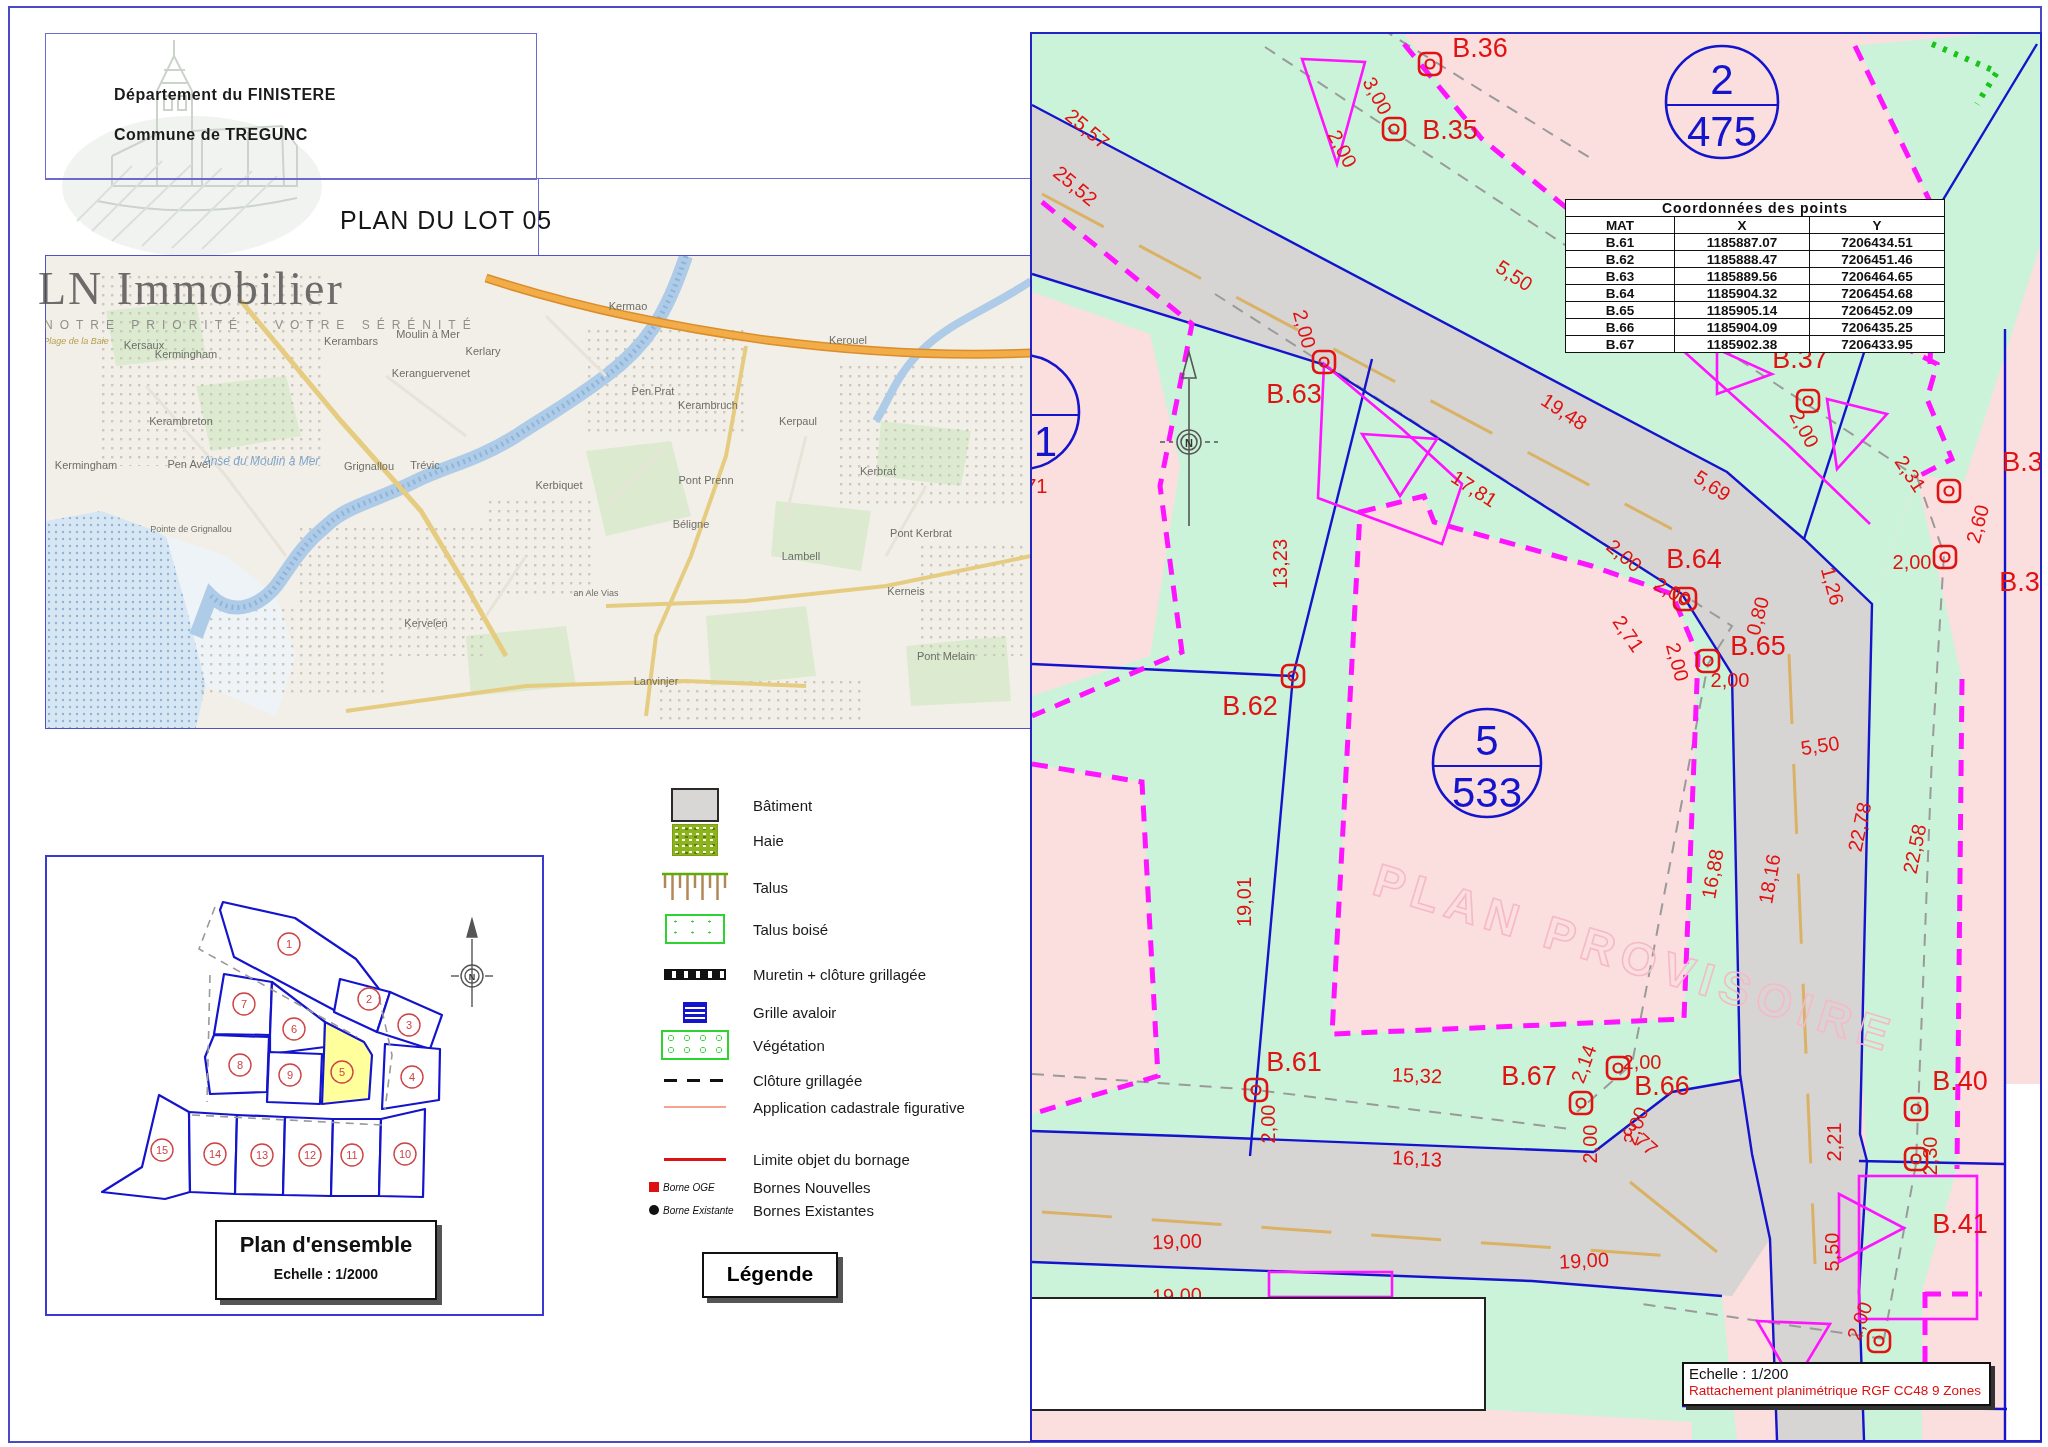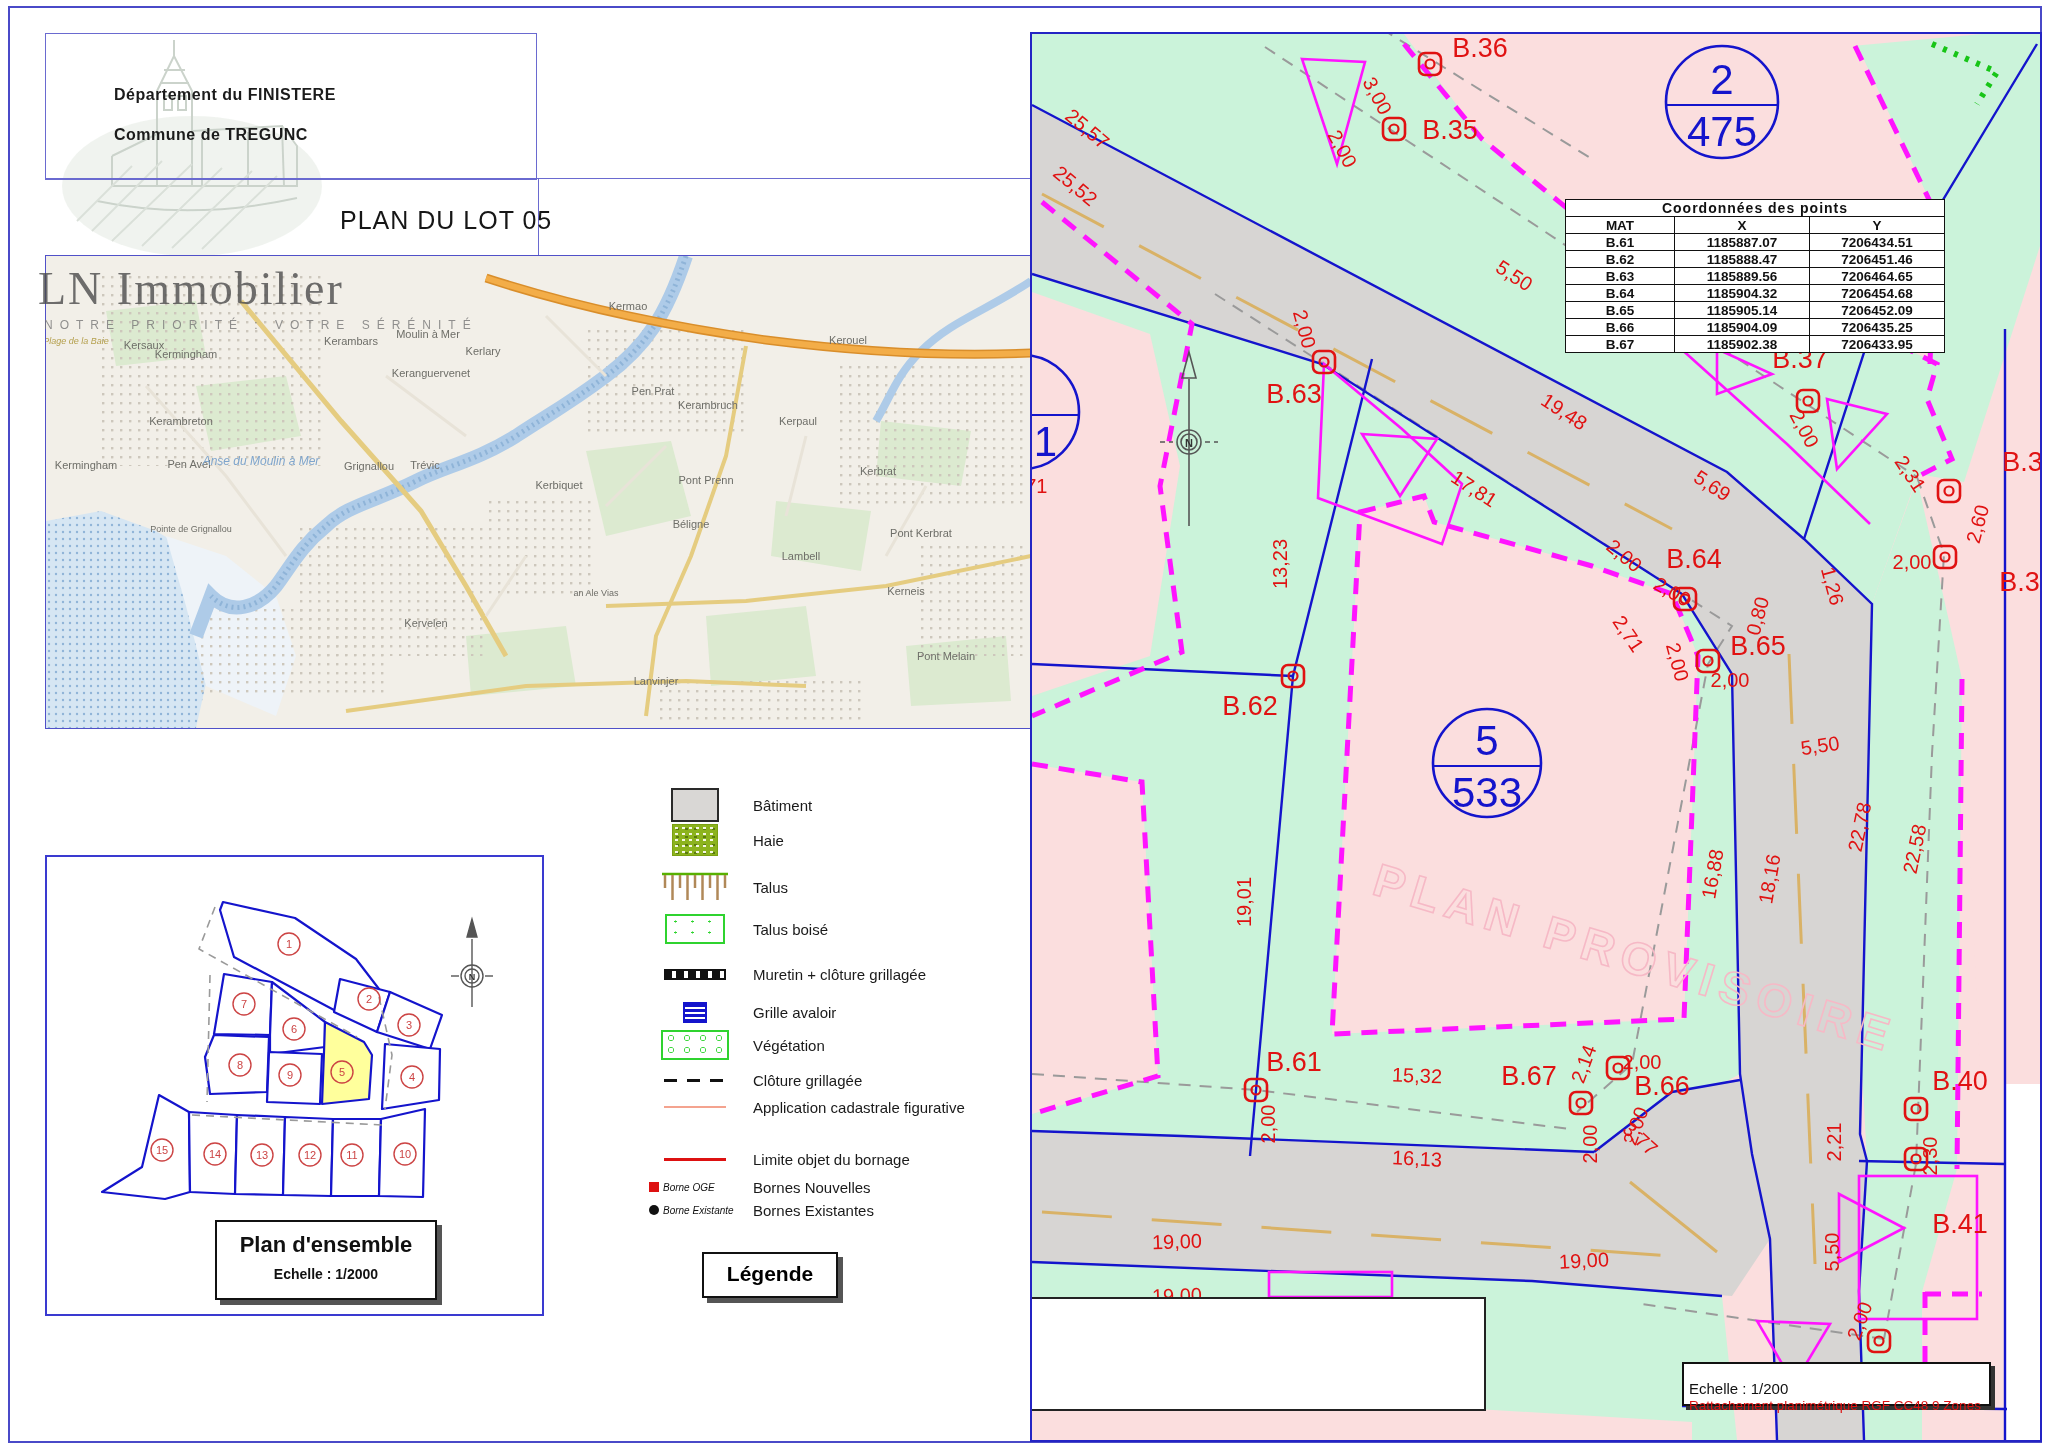--- a/index.html
+++ b/index.html
@@ -49,21 +49,21 @@
   .plan-panel{position:absolute;left:1030px;top:32px;width:1008px;height:1406px;border:2px solid #2424c4;background:#fbdede;overflow:hidden;}
   .plan-panel svg.geom{position:absolute;left:0;top:0;}
   .pm{position:absolute;color:#e01212;font-size:20px;white-space:nowrap;transform:translate(-50%,-50%) rotate(var(--r,0deg));z-index:6;}
   .pt{position:absolute;color:#e01212;font-size:27px;white-space:nowrap;transform:translate(-50%,-50%);z-index:6;}
   .plan-wm{position:absolute;left:330px;top:905px;width:600px;font-size:46px;font-weight:bold;letter-spacing:8px;color:transparent;-webkit-text-stroke:1.6px #f6b9c6;transform:rotate(17deg);z-index:4;white-space:nowrap;}
   .coord-table{position:absolute;left:533px;top:165px;z-index:8;border-collapse:collapse;background:#fff;}
   .coord-table td,.coord-table th{border:1.5px solid #111;font-size:13.5px;font-weight:bold;color:#111;padding:0 8px;text-align:center;height:16px;}
   .coord-table .tt{font-size:14px;letter-spacing:1px;}
   .white-box{position:absolute;left:-2px;top:1263px;width:452px;height:110px;background:#fff;border:2.5px solid #222;z-index:9;}
   .scale-box{position:absolute;left:650px;top:1328px;width:300px;height:40px;background:#fff;border:2px solid #111;box-shadow:4px 4px 0 #333;z-index:10;padding-left:5px;}
-  .scale-l1{font-size:15px;color:#111;margin-top:16px;}
+  .scale-l1{font-size:15px;color:#111;margin-top:1px;}
   .scale-l2{font-size:13.5px;color:#dd1111;margin-top:1px;white-space:nowrap;}
 </style>
 </head>
 <body>
 
 <div class="page">
   <div class="frame"></div>
 
   <svg class="church" width="300" height="230" viewBox="0 0 300 230">
     <g stroke="#c3ccc3" fill="none" stroke-width="2">

